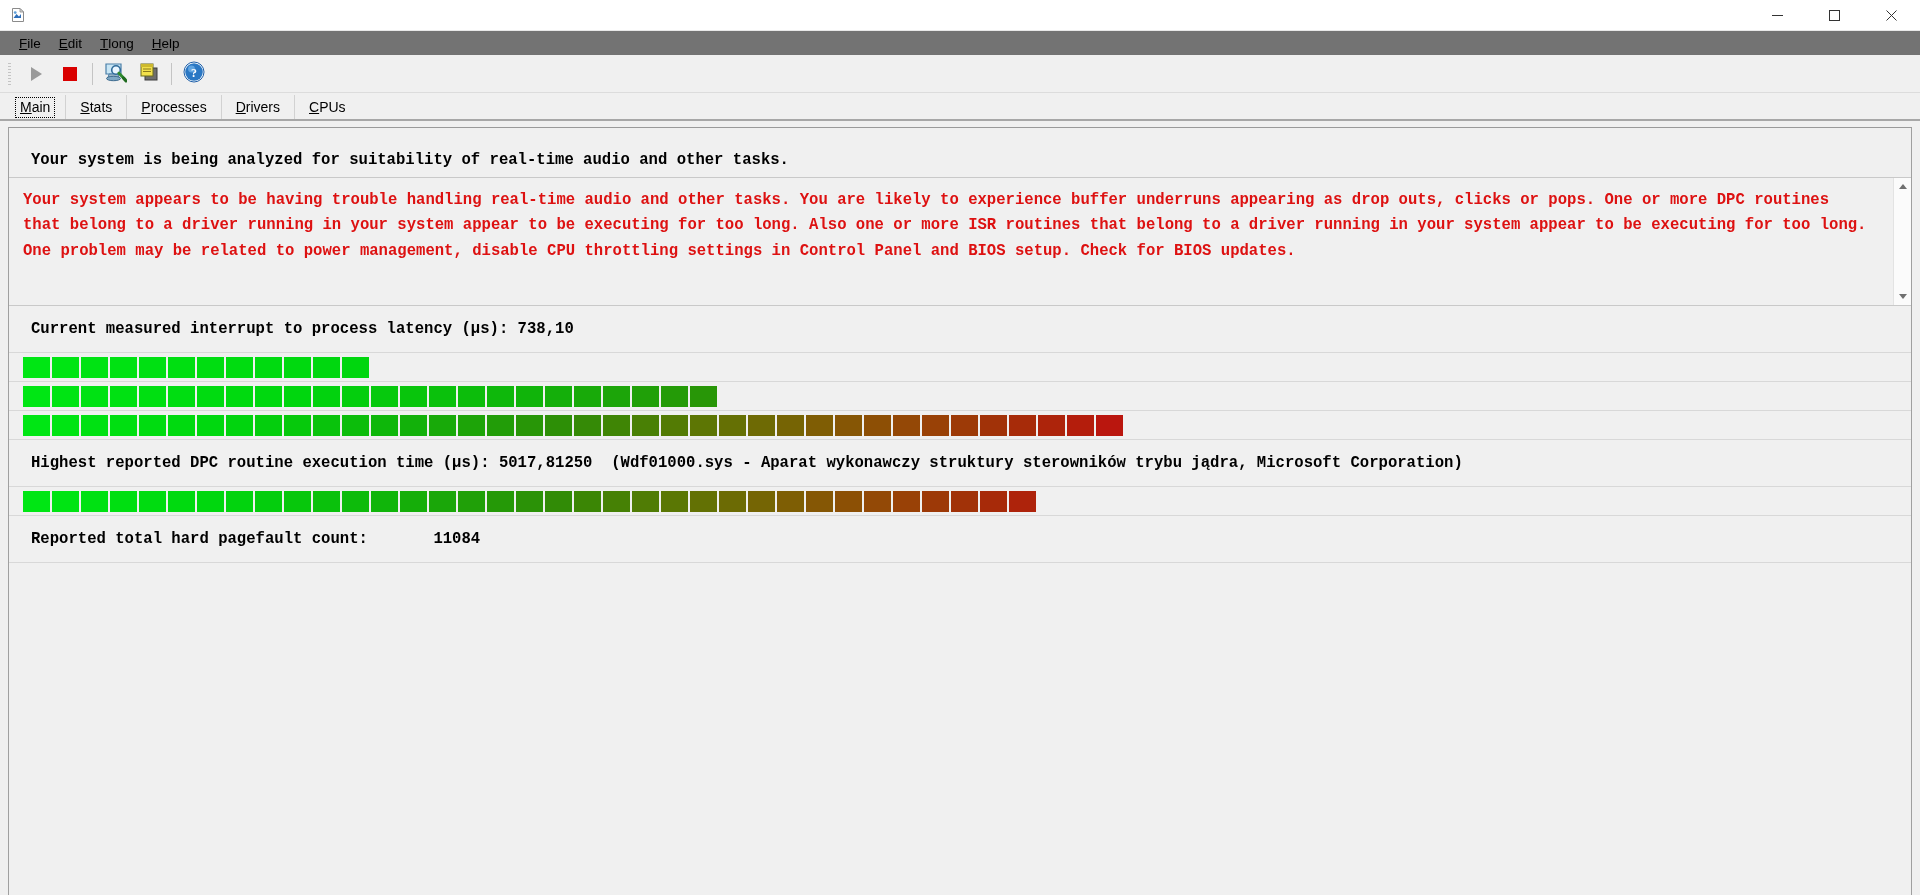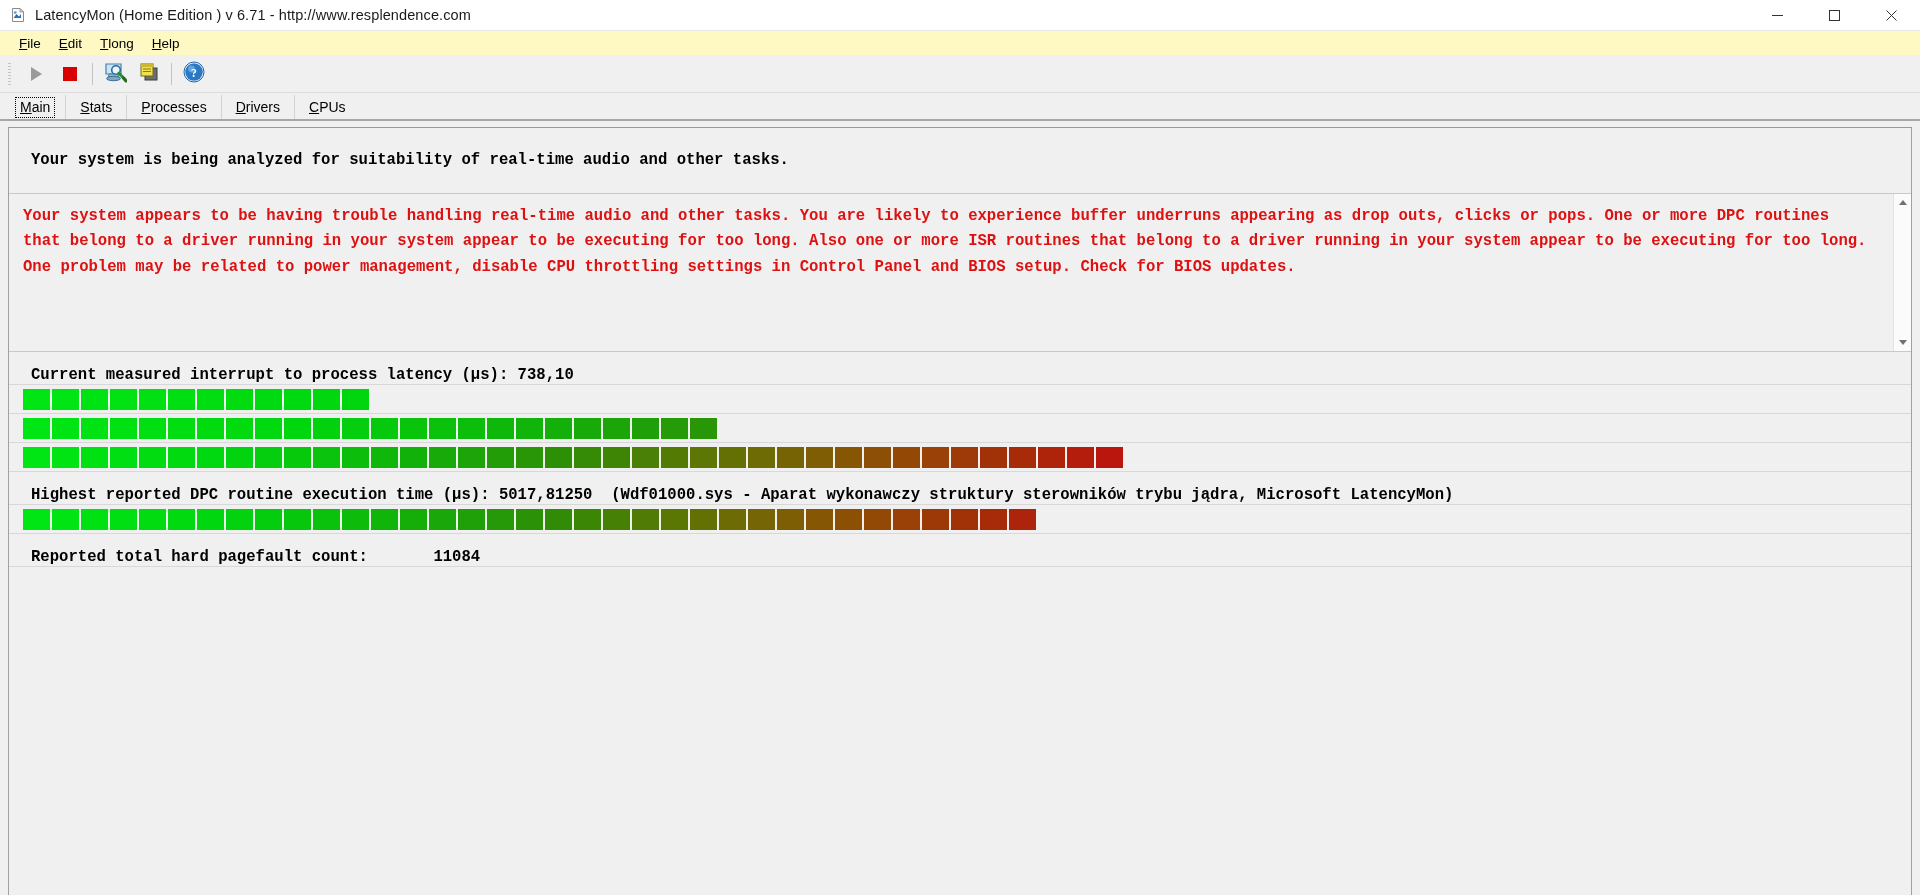--- a/index.html
+++ b/index.html
@@ -51,21 +51,21 @@
     height: 30px;
     display: flex;
     align-items: center;
     justify-content: center;
   }
   .win-btn svg { display: block; }
 
   
   .menubar {
     height: 24px;
-    background: #fef9c3;
+    background: #737373;
     display: flex;
     align-items: center;
     padding-left: 10px;
     border-bottom: 1px solid #f0f0f0;
   }
   .menu-item {
     font-size: 13.5px;
     color: #000000;
     padding: 2px 9px 2px 9px;
     font-family: "Liberation Sans", sans-serif;
@@ -184,26 +184,26 @@
 
   .hdr-block {
     padding: 20px 0 0 22px;
   }
   .hdr-line {
     line-height: 25px;
     height: 25px;
   }
 
   .warn-box {
-    margin: 20px 0 0 0;
+    margin: 4px 0 0 0;
     border-top: 1px solid #c9c9c9;
     border-bottom: 1px solid #c9c9c9;
     background: #f0f0f0;
     position: relative;
-    height: 159px;
+    height: 129px;
     box-sizing: border-box;
     padding: 10px 20px 0 14px;
   }
   .warn-text {
     color: #dd1111;
     font-family: "Liberation Mono", "DejaVu Sans Mono", monospace;
     font-weight: bold;
     font-size: 15.6px;
     line-height: 25.3px;
     white-space: pre-wrap;
@@ -241,24 +241,25 @@
   
   .metrics {
     padding: 0;
   }
   .metric-row {
     padding: 0 0 0 0;
   }
   .metric-label-line {
     height: 33px;
     display: flex;
-    align-items: flex-end;
+    align-items: flex-start;
     padding-left: 22px;
     border-bottom: 1px solid #d8d8d8;
     box-sizing: border-box;
+    margin-top: 14px;
   }
 
   .bar-wrap {
     height: 29px;
     padding: 4px 0 4px 14px;
     box-sizing: border-box;
     border-bottom: 1px solid #d8d8d8;
   }
   .bar {
     height: 21px;
@@ -277,21 +278,20 @@
 
 <div class="titlebar">
   <div class="title-icon">
     <svg width="16" height="16" viewBox="0 0 16 16">
       <path d="M2.5 1.5 h7.5 l3.5 3.5 v9.5 h-11 z" fill="#ffffff" stroke="#8b8b8b" stroke-width="1"></path>
       <path d="M10 1.5 v3.5 h3.5 z" fill="#d8d8d8" stroke="#8b8b8b" stroke-width=".8"></path>
       <path d="M3.5 11 l3-4 2.5 2.5 2-2.5 v4 z" fill="#2e6fba"></path>
       <circle cx="5.2" cy="5.6" r="1.4" fill="#5f9fd8"></circle>
     </svg>
   </div>
-  <div class="title-text">LatencyMon  (Home Edition )  v 6.71 - http://www.resplendence.com</div>
   <div class="win-controls">
     <div class="win-btn">
       <svg width="11" height="11" viewBox="0 0 11 11">
           <path d="M0 5.5 H11" stroke="#333" stroke-width="1"></path>
         </svg>
     </div>
     <div class="win-btn">
       <svg width="11" height="11" viewBox="0 0 11 11">
           <rect x="0.5" y="0.5" width="10" height="10" fill="none" stroke="#333" stroke-width="1"></rect>
         </svg>
@@ -490,21 +490,21 @@
               <div class="seg" style="background: rgb(161, 50, 8);"></div>
               <div class="seg" style="background: rgb(167, 43, 9);"></div>
               <div class="seg" style="background: rgb(173, 36, 11);"></div>
               <div class="seg" style="background: rgb(180, 29, 12);"></div>
               <div class="seg" style="background: rgb(186, 22, 14);"></div>
             </div>
           </div>
         </div>
         <div class="metric-row">
           <div class="metric-label-line">
-            <span class="mono">Highest reported DPC routine execution time (µs): 5017,81250  (Wdf01000.sys - Aparat wykonawczy struktury sterowników trybu jądra, Microsoft LatencyMon)</span>
+            <span class="mono">Highest reported DPC routine execution time (µs): 5017,81250  (Wdf01000.sys - Aparat wykonawczy struktury sterowników trybu jądra, Microsoft Corporation)</span>
           </div>
           <div class="bar-wrap">
             <div class="bar">
               <div class="seg" style="background: rgb(0, 230, 20);"></div>
               <div class="seg" style="background: rgb(0, 228, 19);"></div>
               <div class="seg" style="background: rgb(0, 225, 18);"></div>
               <div class="seg" style="background: rgb(0, 223, 17);"></div>
               <div class="seg" style="background: rgb(0, 220, 16);"></div>
               <div class="seg" style="background: rgb(0, 218, 15);"></div>
               <div class="seg" style="background: rgb(0, 215, 14);"></div>

